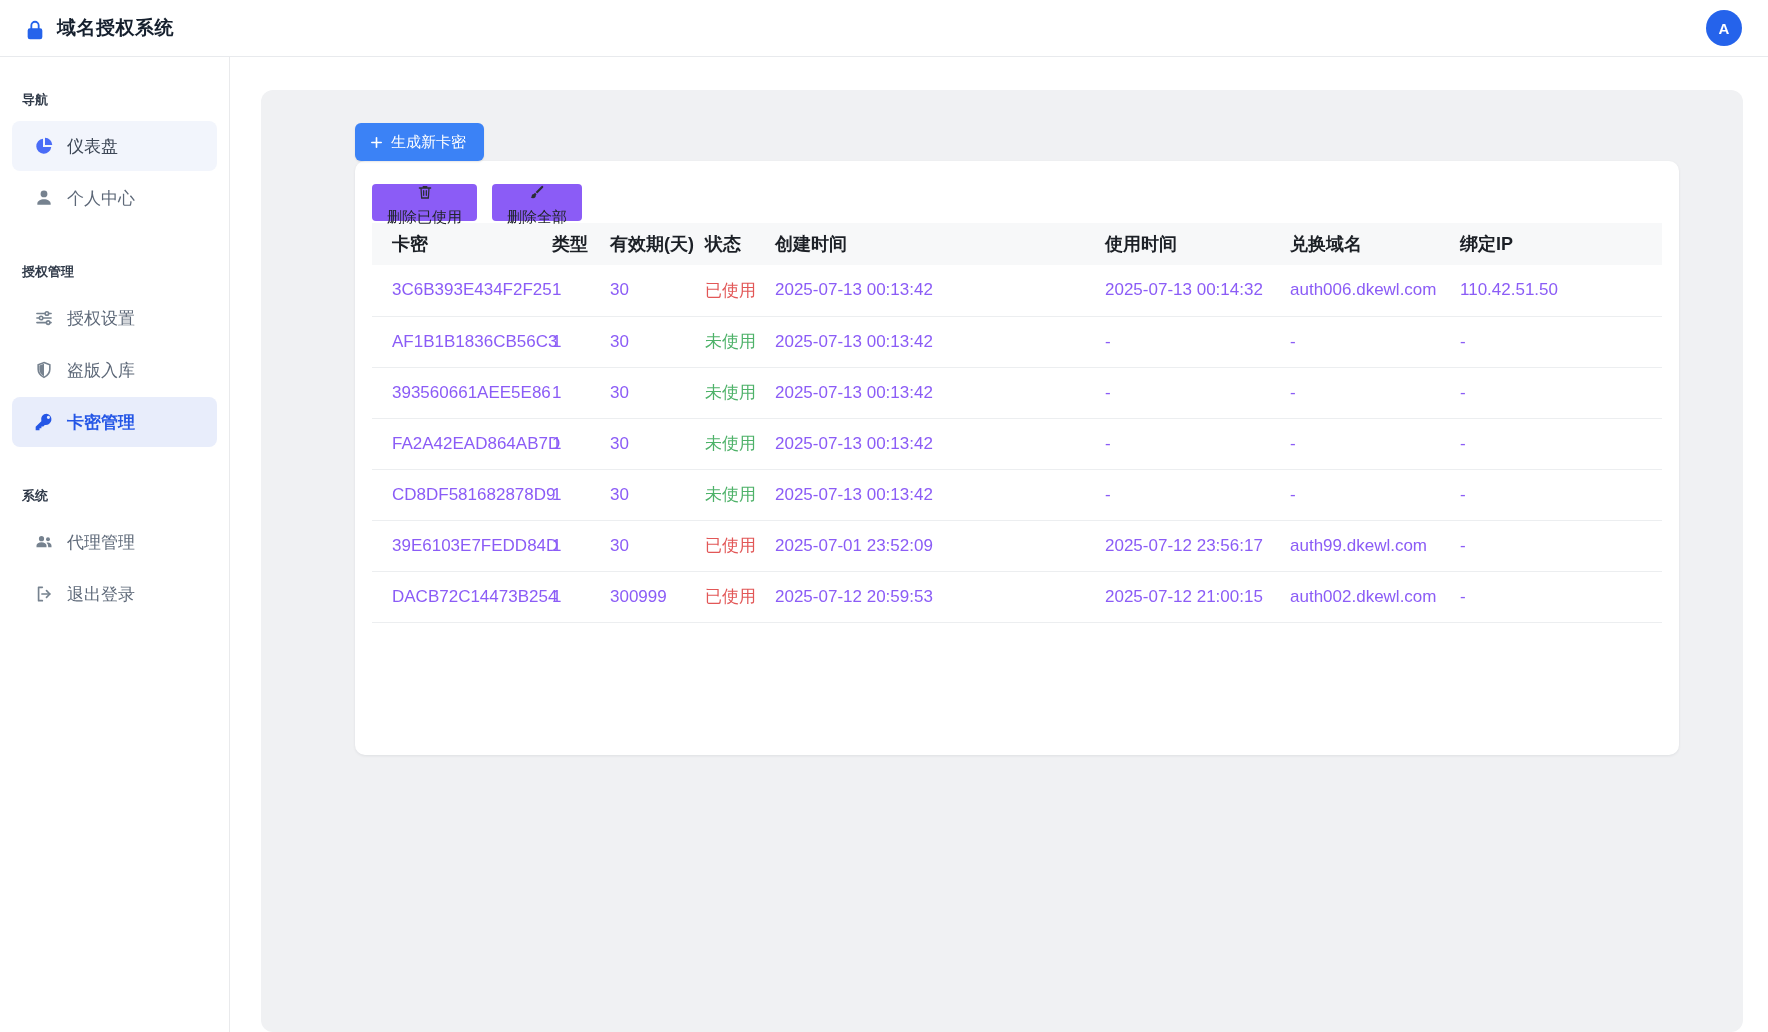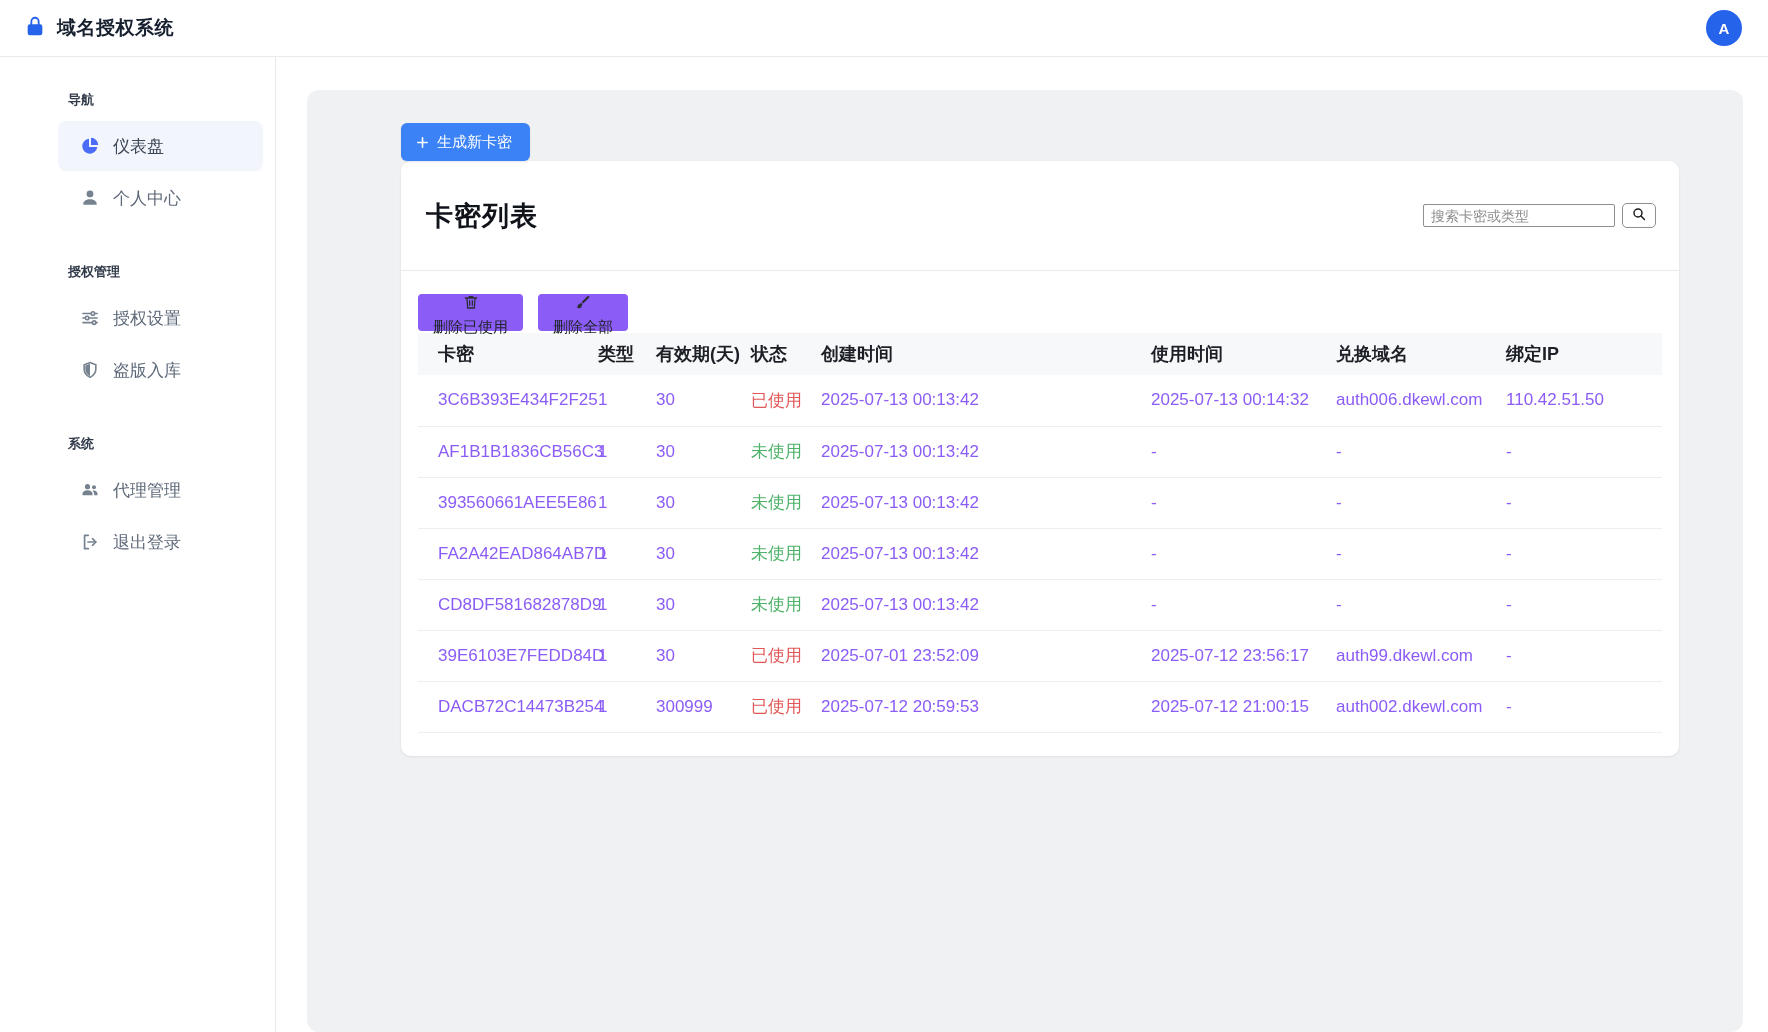--- a/index.html
+++ b/index.html
@@ -9,32 +9,32 @@
     background:#ffffff; color:#1f2430;
     --accent:#3b82f6; --avatar:#2563eb; --used:#e25757; --unused:#4eb269;
   }
   .app { display:flex; flex-direction:column; height:100%; }
 
   
   .topbar {
     height:57px; flex:0 0 57px; background:#fff; border-bottom:1px solid #e8eaed;
     display:flex; align-items:center; justify-content:space-between; padding:0 26px 0 24px;
   }
-  .brand { display:flex; align-items:flex-start; gap:11px; }
+  .brand { display:flex; align-items:flex-end; gap:11px; }
   .brand-icon { width:22px; height:22px; color:var(--avatar); display:flex; }
   .brand-icon svg { width:100%; height:100%; }
   .brand-title { font-size:19px; font-weight:bold; color:#16202e; letter-spacing:.5px; }
   .avatar {
     width:36px; height:36px; border-radius:50%; background:var(--avatar);
     color:#fff; font-size:15px; font-weight:bold; display:flex; align-items:center; justify-content:center;
     cursor:pointer;
   }
 
   
-  .body { flex:1; display:flex; min-height:0;margin-left:46px; }
+  .body { flex:1; display:flex; min-height:0; }
   .sidebar { width:230px; flex:0 0 230px; background:#fff; border-right:1px solid #e9eaec; padding:34px 12px 20px; }
   .side-label { font-size:13px; font-weight:bold; color:#303a49; padding:0 10px; margin:0 0 12px; }
   .side-section + .side-section .side-label { margin-top:40px; }
   .side-item {
     height:50px; display:flex; align-items:center; gap:13px; padding:0 10px 0 22px;
     border-radius:8px; color:#5d6878; font-size:17px; cursor:pointer; margin:2px 0;
   }
   .side-item .side-icon { width:20px; height:20px; color:#76828f; display:flex; flex:0 0 20px; }
   .side-item .side-icon svg { width:100%; height:100%; }
   .side-item.highlight { background:#f2f5fc; color:#3d4756; }
@@ -162,20 +162,28 @@
             </div>
             <div class="side-item">
               <span class="side-icon">
                 <svg viewBox="0 0 24 24">
                   <path d="M12 3l7 2.7V11c0 4.3-2.8 7.7-7 9.9-4.2-2.2-7-5.6-7-9.9V5.7z" fill="none" stroke="currentColor" stroke-width="1.9"></path>
                   <path d="M12 4.6v14.8c-3.4-2-5.6-4.8-5.6-8.4V6.7z" fill="currentColor"></path>
                 </svg>
               </span>
               <span>盗版入库</span>
             </div>
+            <div class="side-item active">
+              <span class="side-icon">
+                <svg viewBox="0 0 24 24">
+                  <path fill="currentColor" d="M15.2 2a6.8 6.8 0 0 0-6.4 9L2 17.8V22h4.6v-2.4h2.3v-2.3h2.3l1.7-1.7A6.8 6.8 0 1 0 15.2 2zm2.1 6.3a1.9 1.9 0 1 1 1.9-1.9 1.9 1.9 0 0 1-1.9 1.9z"></path>
+                </svg>
+              </span>
+              <span>卡密管理</span>
+            </div>
           </div>
           <div class="side-section">
             <div class="side-label">系统</div>
             <div class="side-item">
               <span class="side-icon">
                 <svg viewBox="0 0 24 24" fill="currentColor">
                   <circle cx="9" cy="8" r="3.1"></circle>
                   <path d="M9 12.3c-3.3 0-6 1.7-6 3.9V18.2h12v-2c0-2.2-2.7-3.9-6-3.9z"></path>
                   <circle cx="16.8" cy="8.6" r="2.4"></circle>
                   <path d="M16.8 12.6c-.6 0-1.2.1-1.8.3a5.3 5.3 0 0 1 2 4.1v1.2H21v-1.6c0-2.2-1.9-4-4.2-4z"></path>
@@ -204,34 +212,20 @@
           <span class="icon">
             <svg viewBox="0 0 24 24" fill="none" stroke="#fff" stroke-width="2.6" stroke-linecap="round">
                 <path d="M12 4.5v15M4.5 12h15"></path>
               </svg>
           </span>
           <span>生成新卡密</span>
         </button>
 
         <div class="card">
 
-          <div class="card-header">
-            <div class="card-title">卡密列表</div>
-            <div class="search-group">
-              <input class="search-input" type="text" placeholder="搜索卡密或类型" style="">
-              <button class="search-btn">
-                <span>
-                  <svg viewBox="0 0 24 24" fill="none" stroke="#1c1c1c" stroke-width="2.2">
-                      <circle cx="10.5" cy="10.5" r="6"></circle>
-                      <path d="M15 15l5.2 5.2" stroke-linecap="round"></path>
-                    </svg>
-                </span>
-              </button>
-            </div>
-          </div>
 
           <div class="toolbar">
             <button class="btn-gray">
               <span class="icon">
                 <svg viewBox="0 0 24 24" fill="none" stroke="currentColor" stroke-width="1.9" stroke-linecap="round">
                     <path d="M3.5 6h17M9.5 6V3.8h5V6M6 6l1 15h10l1-15M10 10v7M14 10v7"></path>
                   </svg>
               </span>
               <span>删除已使用</span>
             </button>

